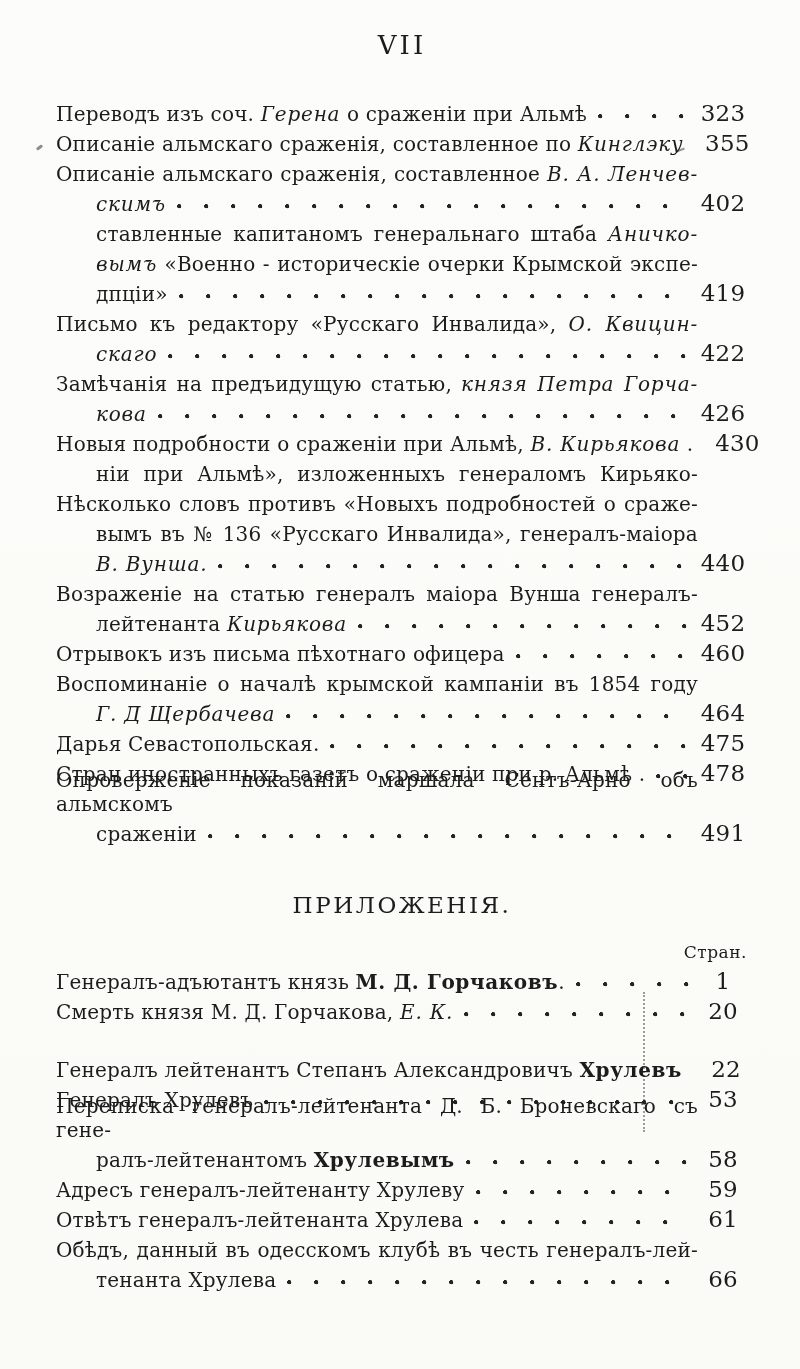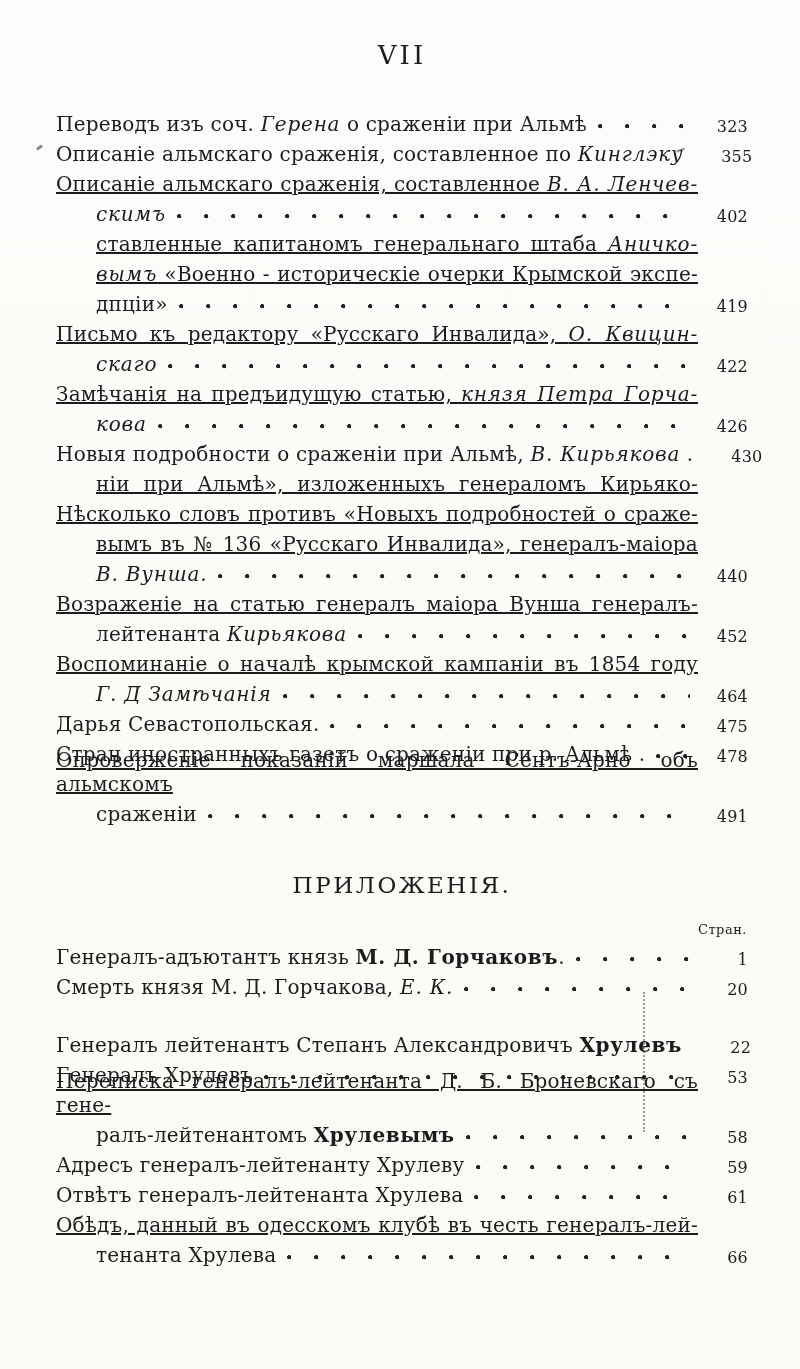--- a/index.html
+++ b/index.html
@@ -10,21 +10,21 @@
     font-family: "DejaVu Serif", "Liberation Serif", serif;
     color: #1c1c1c;
   }
   #page {
     position: relative;
     width: 800px; height: 1369px;
     background: linear-gradient(180deg, #fcfcfa 0%, #fbfbf8 60%, #fafaf6 100%);
   }
   #content {
     position: absolute;
-    left: 56px; top: 30px;
+    left: 56px; top: 20px;
     width: 692px;
   }
   .roman-head {
     text-align: center;
     font-size: 26px;
     letter-spacing: 3px;
     font-weight: normal;
     margin: 10px 0 36px 0;
   }
   .toc { width: 100%; }
@@ -36,50 +36,49 @@
     letter-spacing: 0.2px;
     white-space: nowrap;
   }
   .txt { flex: 0 1 auto; text-align: center; }
   .txt.ind { padding-left: 40px; }
   .just .txt {
     flex: 1 1 auto;
     text-align: justify;
     text-align-last: justify;
     white-space: normal;
-    text-decoration: underline;
   }
   .seg-i { font-style: italic; letter-spacing: 0.8px; }
   .seg-b { font-weight: bold; letter-spacing: 0.6px; }
   .leader {
     flex: 1 1 auto;
     height: 6px;
     margin: 0 8px 6px 11px;
     background-image: radial-gradient(circle at 2.2px 2.2px, #242424 1.9px, rgba(0,0,0,0) 2.4px);
     background-size: 27px 6px;
     background-repeat: repeat-x;
     background-position: left bottom;
     min-width: 0;
   }
   .page {
     flex: 0 0 auto;
     width: 50px;
-    text-align: right;
-    font-size: 16px;
+    text-align: center;
+    font-size: 23px;
   }
   .gap { height: 28px; }
   .section-head {
     text-align: center;
     font-size: 23px;
     letter-spacing: 2.5px;
     margin: 46px 0 0 0;
   }
   .col-label {
     text-align: right;
-    font-size: 13px;
+    font-size: 17px;
     letter-spacing: 0.5px;
     margin: 24px 0 2px 0;
     padding-right: 1px;
   }
   
   .artifact-dotted-v {
     position: absolute;
     left: 643px; top: 992px;
     height: 140px; width: 0;
     border-left: 2px dotted rgba(40,40,40,0.45);
@@ -181,26 +180,31 @@
         </div>
         <div class="line just">
           <span class="txt"><span class="seg-n">Возраженіе на статью генералъ маіора Вунша генералъ-</span></span>
           <span class="page"></span>
         </div>
         <div class="line">
           <span class="txt ind"><span class="seg-n">лейтенанта </span><span class="seg-i">Кирьякова</span></span>
           <span class="leader"></span>
           <span class="page">452</span>
         </div>
+        <div class="line">
+          <span class="txt"><span class="seg-n">Отрывокъ изъ письма пѣхотнаго офицера</span></span>
+          <span class="leader"></span>
+          <span class="page">460</span>
+        </div>
         <div class="line just">
           <span class="txt"><span class="seg-n">Воспоминаніе о началѣ крымской кампаніи въ 1854 году</span></span>
           <span class="page"></span>
         </div>
         <div class="line">
-          <span class="txt ind"><span class="seg-i">Г. Д Замѣчанія</span></span>
+          <span class="txt ind"><span class="seg-i">Г. Д Щербачева</span></span>
           <span class="leader"></span>
           <span class="page">464</span>
         </div>
         <div class="line">
           <span class="txt"><span class="seg-n">Дарья Севастопольская.</span></span>
           <span class="leader"></span>
           <span class="page">475</span>
         </div>
         <div class="line">
           <span class="txt"><span class="seg-n">Стран иностранныхъ газетъ о сраженіи при р. Альмѣ .</span></span>

